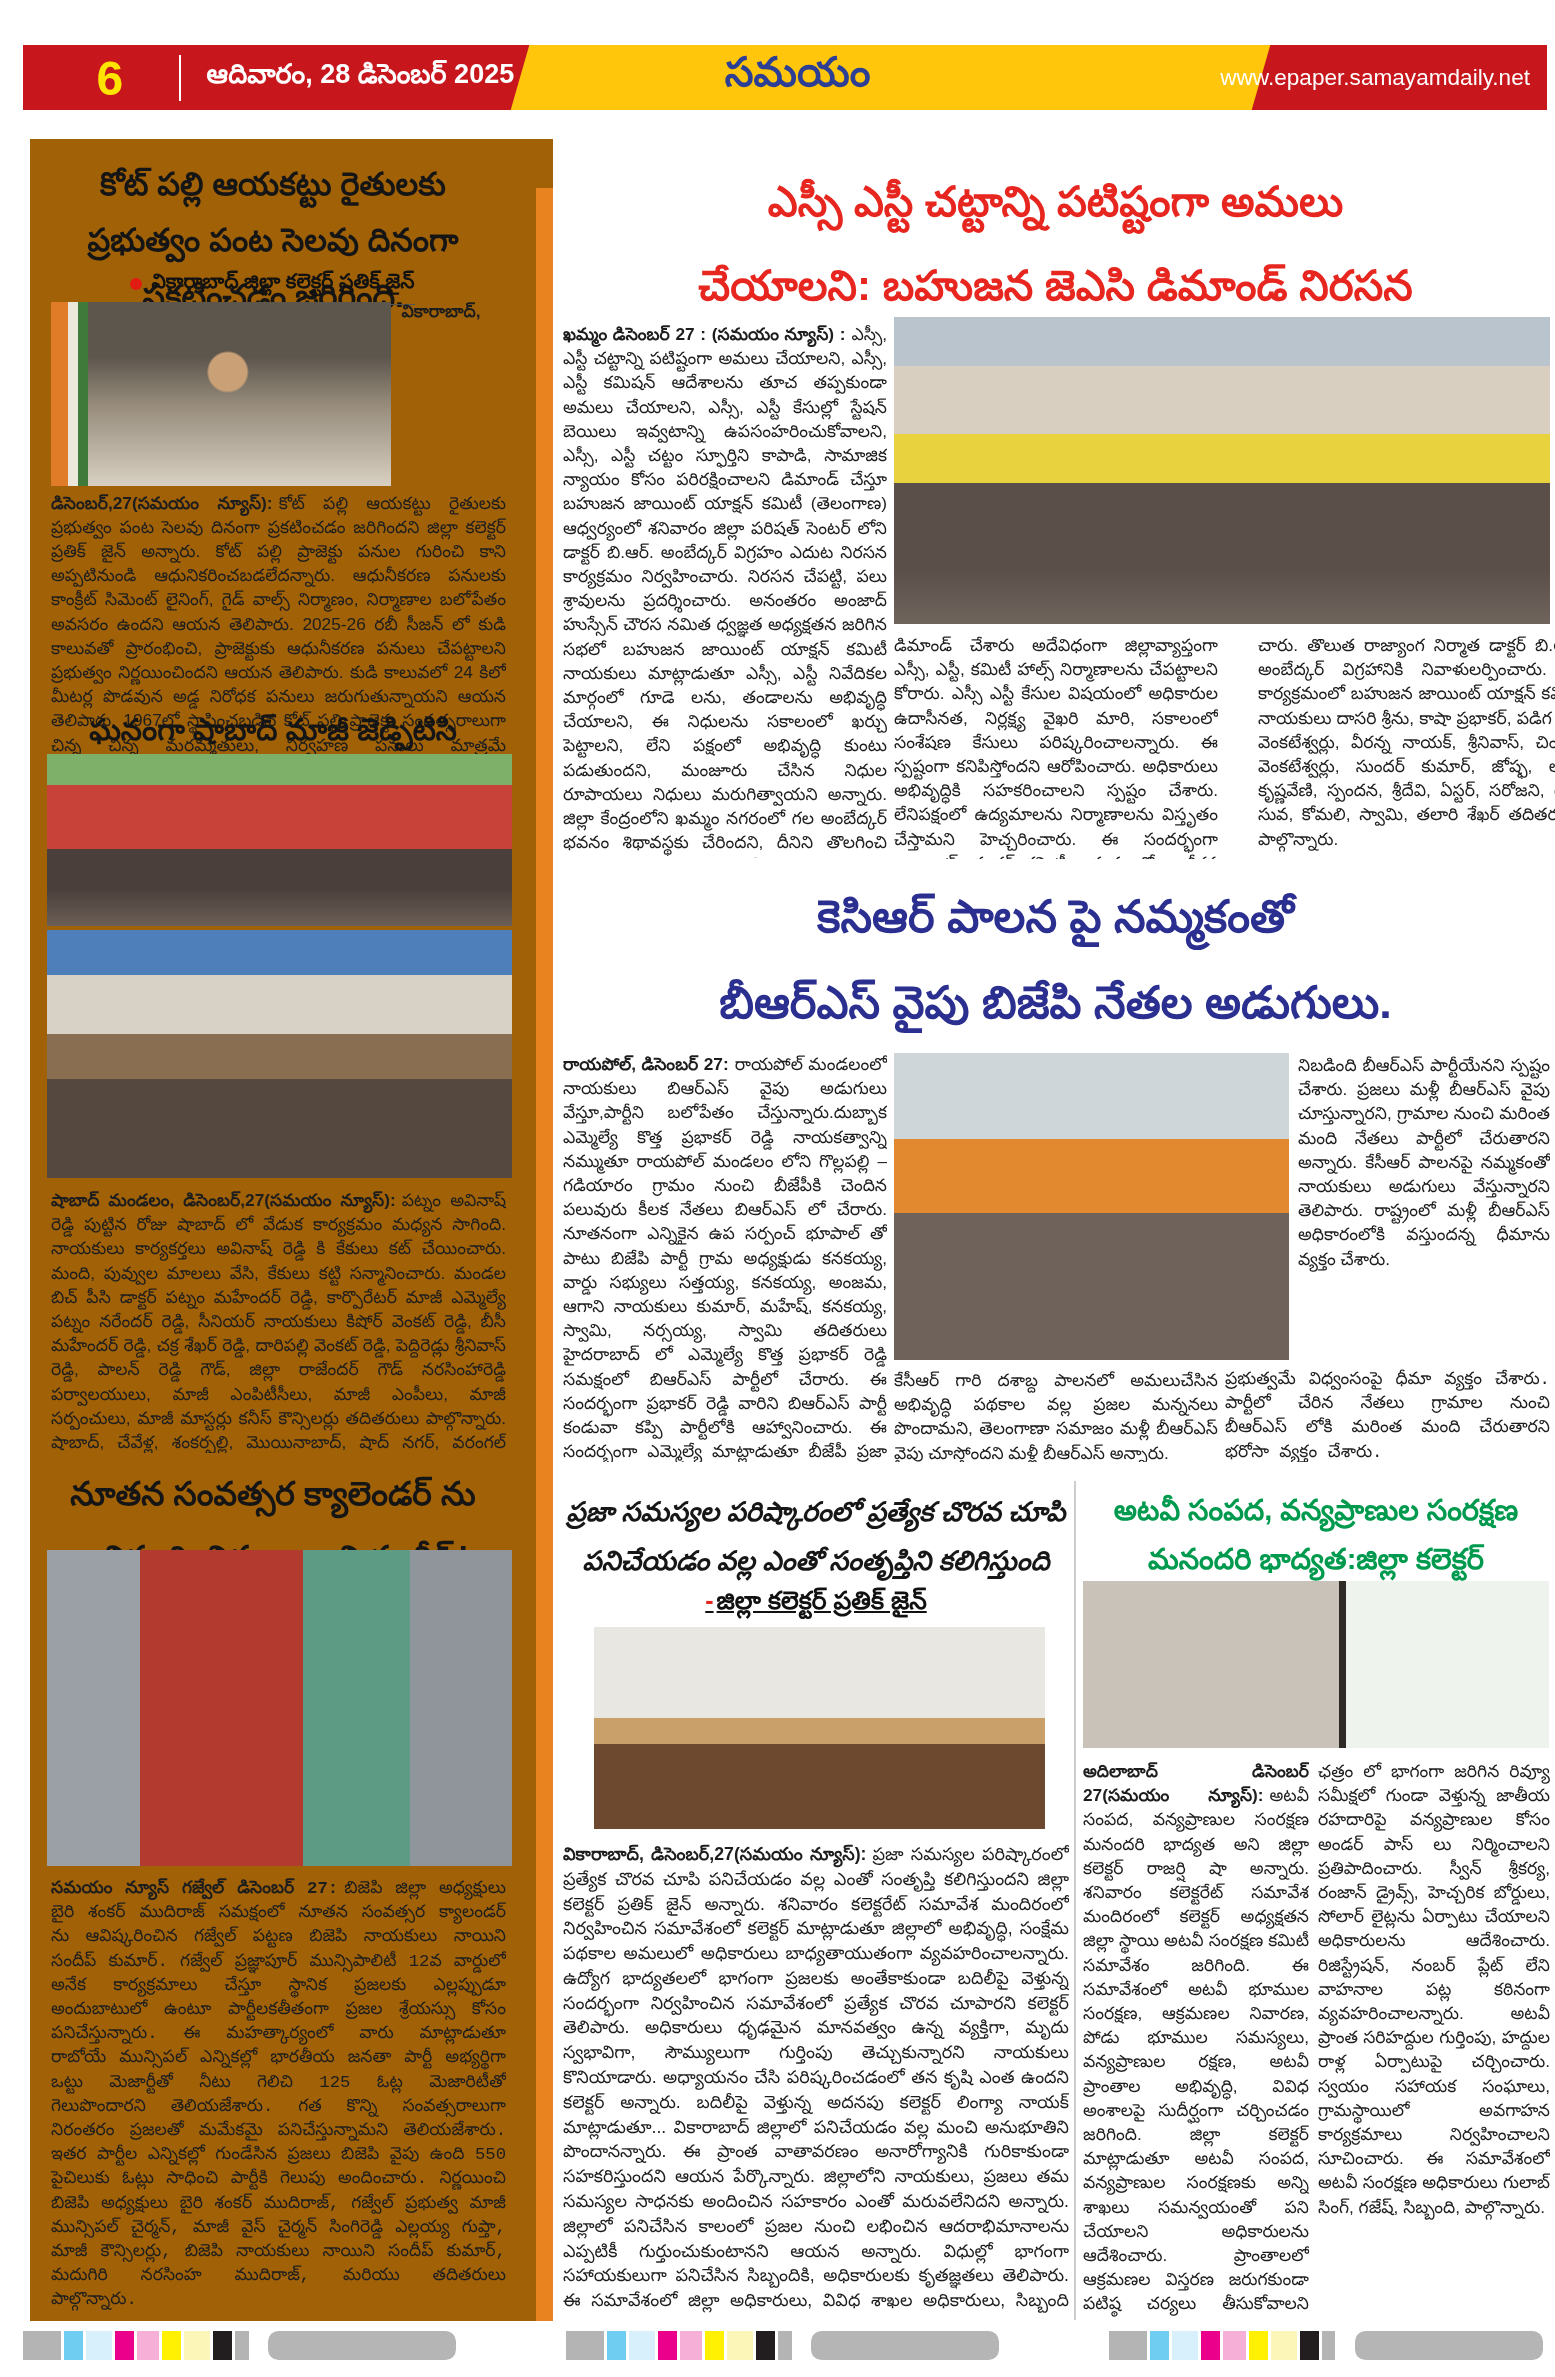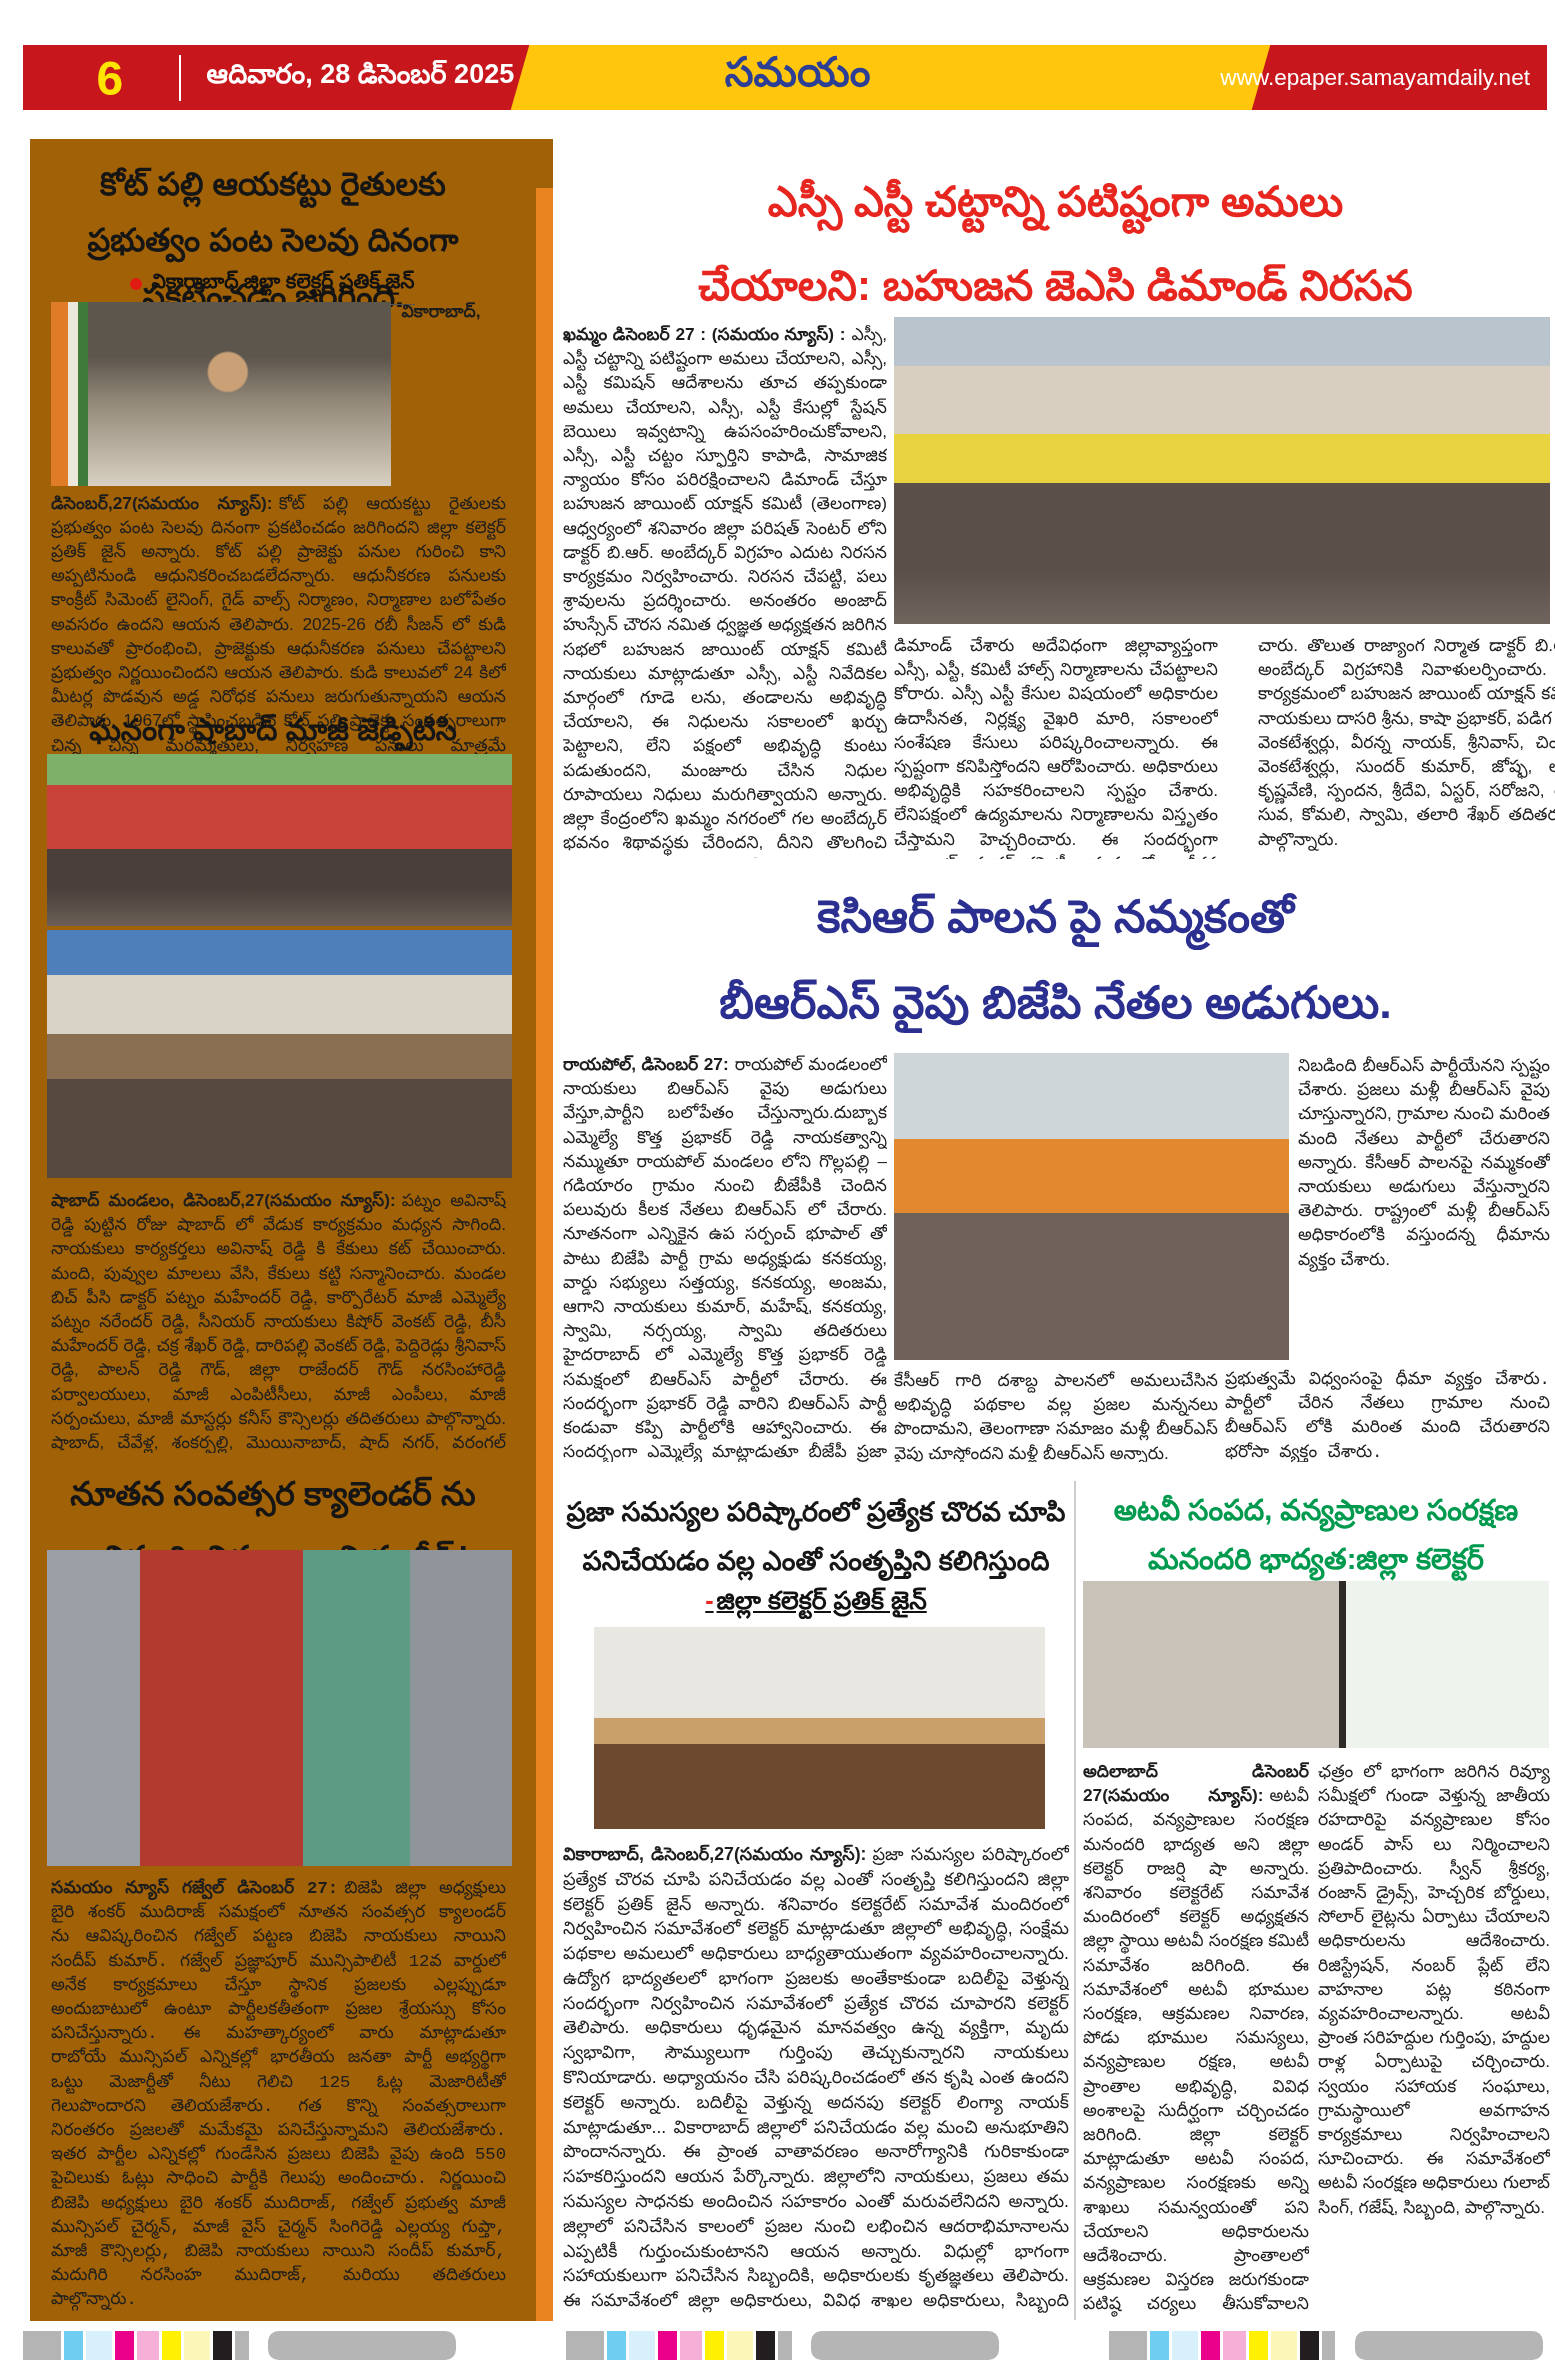--- a/index.html
+++ b/index.html
@@ -44,21 +44,21 @@
   .ph-brs{background:linear-gradient(180deg,#cfd6da 0 28%,#e2892f 28% 52%,#6e625a 52% 100%);}
   .ph-dais{background:linear-gradient(180deg,#e9e7e2 0 45%,#caa06a 45% 58%,#6d4a2f 58% 100%);}
   .ph-meeting{background:linear-gradient(90deg,#c9c2b8 0 55%,#2e2a26 55% 56.5%,#eef3ee 56.5% 100%),
               linear-gradient(180deg,#ddd8cf 0 40%,#8a6f55 100%);}
   
   .hl-red{position:absolute;left:561px;top:160px;width:989px;text-align:center;font-weight:bold;
           color:#e6261f;font-size:42px;line-height:2.0;}
   .hl-blue{position:absolute;left:561px;top:874px;width:989px;text-align:center;font-weight:bold;
            color:#2b2f8f;font-size:45px;line-height:1.9;}
   .hl-mid3{position:absolute;left:563px;top:1488px;width:506px;text-align:center;font-weight:bold;
-           color:#171717;font-size:27px;line-height:1.8;}
+           color:#171717;font-size:27px;line-height:1.8;font-style:italic;}
   .att{position:absolute;left:563px;top:1586px;width:506px;text-align:center;font-weight:bold;font-size:25px;color:#111;text-decoration:underline;}
   .att-dash{color:#e8251d;margin-right:3px;}
   .hl-green{position:absolute;left:1082px;top:1486px;width:468px;text-align:center;font-weight:bold;
             color:#009a4e;font-size:29px;line-height:1.7;}
   .hline{display:block;}
   .vrule{position:absolute;left:1074px;top:1481px;width:1.5px;height:839px;background:#cdcdcd;}
   
   .regbar{position:absolute;left:22.6px;top:2331px;width:1520px;height:29px;display:flex;justify-content:space-between;}
   .reg-group{display:flex;height:100%;gap:3px;align-items:stretch;}
   .reg-group i{display:block;height:100%;}

